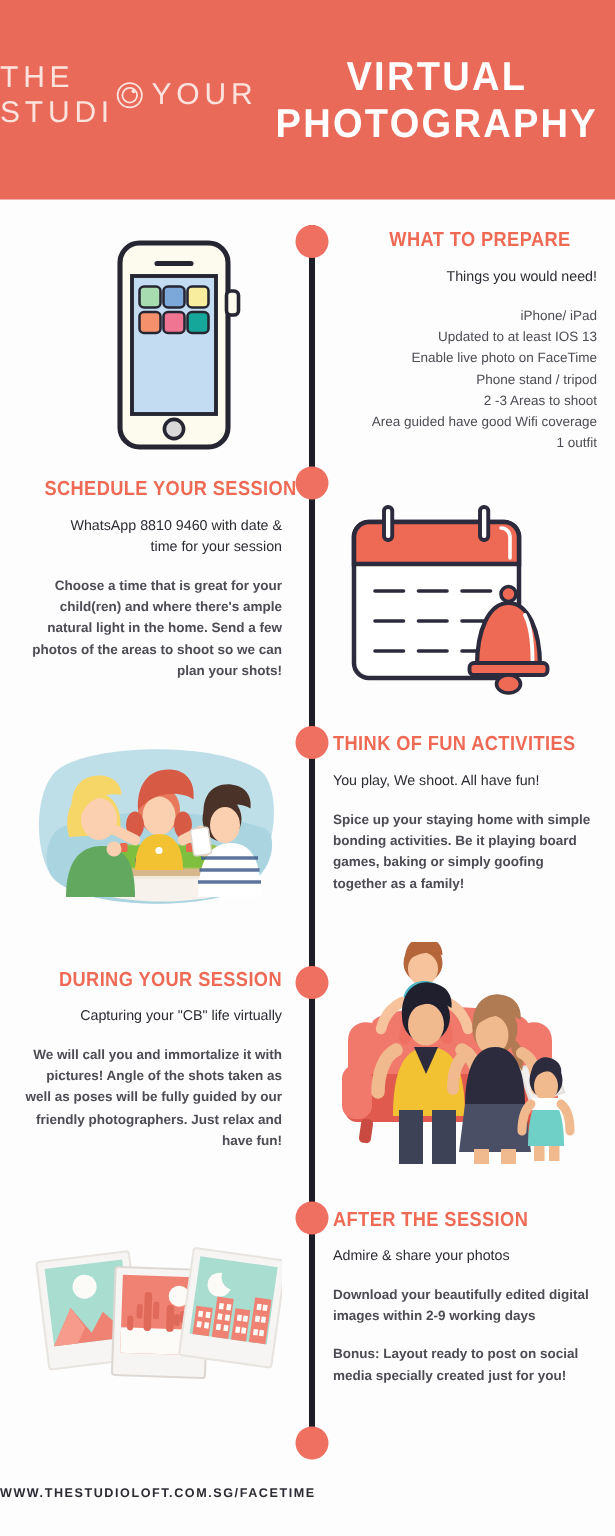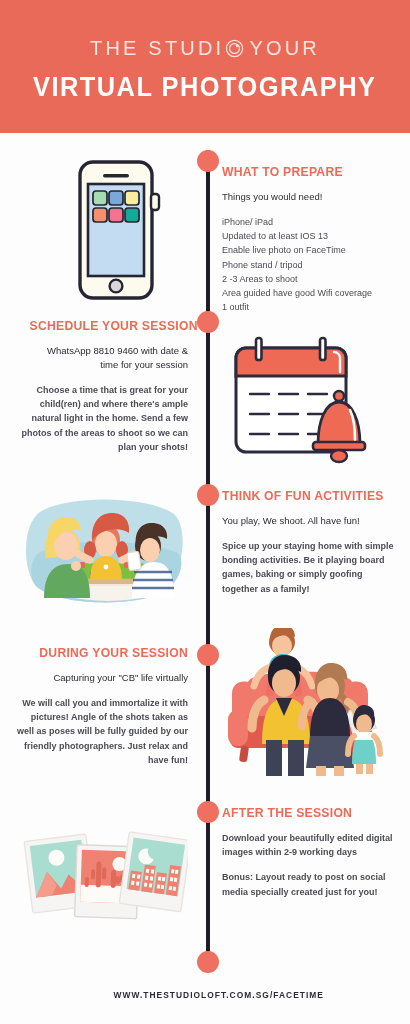--- a/index.html
+++ b/index.html
@@ -17,21 +17,20 @@
     overflow: hidden;
   }
 
   
   .header {
     position: absolute;
     left: 0; top: 0;
     width: 410px; height: 133px;
     background: #ea6a5a;
     display: flex;
-    flex-direction: column;
     align-items: center;
     justify-content: center;
   }
   .logo-row {
     display: flex;
     align-items: center;
     justify-content: center;
     margin-top: 6px;
     margin-bottom: 12px;
   }
@@ -150,21 +149,21 @@
       <rect x="35" y="33" width="14" height="14" rx="3" fill="#a6dcb0" stroke="#262633" stroke-width="1.7"></rect>
       <rect x="51" y="33" width="14" height="14" rx="3" fill="#7ba7d9" stroke="#262633" stroke-width="1.7"></rect>
       <rect x="67" y="33" width="14" height="14" rx="3" fill="#f8ed9e" stroke="#262633" stroke-width="1.7"></rect>
       <rect x="35" y="50" width="14" height="14" rx="3" fill="#f4916c" stroke="#262633" stroke-width="1.7"></rect>
       <rect x="51" y="50" width="14" height="14" rx="3" fill="#ef7593" stroke="#262633" stroke-width="1.7"></rect>
       <rect x="67" y="50" width="14" height="14" rx="3" fill="#14a79a" stroke="#262633" stroke-width="1.7"></rect>
       <circle cx="58" cy="128" r="6.4" fill="#d9d9d9" stroke="#262633" stroke-width="2.4"></circle>
     </svg>
   </div>
 
-  <div class="block right" style="top:164px;">
+  <div class="block right" style="top:152px;text-align:right;">
     <div class="sec-title">WHAT TO PREPARE</div>
     <div class="sec-sub">Things you would need!</div>
     <div class="sec-list" style="margin-top:4px">
       <div>iPhone/ iPad</div>
       <div>Updated to at least IOS 13</div>
       <div>Enable live photo on FaceTime</div>
       <div>Phone stand / tripod</div>
       <div>2 -3 Areas to shoot</div>
       <div>Area guided have good Wifi coverage</div>
       <div>1 outfit</div>
@@ -317,20 +316,21 @@
       <path d="M134 136 c0 -22 5 -32 12 -32 c7 0 12 10 12 32 z" fill="#6fd0c8"></path>
       <path d="M137 104 h18 l1 8 h-20 z" fill="#ffffff"></path>
       <path d="M136 108 c-5 4 -6 12 -6 18 M156 108 c5 4 6 12 6 18" stroke="#f0b98e" stroke-width="6" stroke-linecap="round" fill="none"></path>
       <rect x="138" y="136" width="7" height="10" fill="#f0b98e"></rect>
       <rect x="148" y="136" width="7" height="10" fill="#f0b98e"></rect>
     </svg>
   </div>
 
   <div class="block right" style="top:805px;">
     <div class="sec-title">AFTER THE SESSION</div>
+    <div class="sec-sub">Admire &amp; share your photos</div>
     <div class="sec-body">Download your beautifully edited digital images within 2-9 working days</div>
     <div class="sec-body" style="margin-top:11px">Bonus: Layout ready to post on social media specially created just for you!</div>
   </div>
 
   <div class="illus" style="left:16px; top:822px;">
     <svg width="172" height="98" viewBox="0 0 172 98">
 
       <g transform="rotate(-7 56 48)">
         <rect x="12" y="14" width="62" height="72" rx="2" fill="#f7f5f3" stroke="#e8e4e0" stroke-width="1.4"></rect>
         <rect x="17" y="19" width="52" height="52" fill="#a8ddd0"></rect>
@@ -385,16 +385,16 @@
             <rect x="159" y="45" width="3" height="4"></rect>
           <rect x="155" y="53" width="3" height="4"></rect>
             <rect x="159" y="53" width="3" height="4"></rect>
           <rect x="155" y="62" width="3" height="4"></rect>
             <rect x="159" y="62" width="3" height="4"></rect>
         </g>
       </g>
     </svg>
   </div>
 
-  <div style="position:absolute; left:0; top:990px; width:324px; text-align:right;
-              font-size:8.4px; font-weight:bold; letter-spacing:1.05px; color:#2b2b33;padding-left:26px;">WWW.THESTUDIOLOFT.COM.SG/FACETIME</div>
+  <div style="position:absolute; left:0; top:990px; width:324px; text-align:left;
+              font-size:8.4px; font-weight:bold; letter-spacing:1.05px; color:#2b2b33;">WWW.THESTUDIOLOFT.COM.SG/FACETIME</div>
 
 </div>
 
 </body></html>

